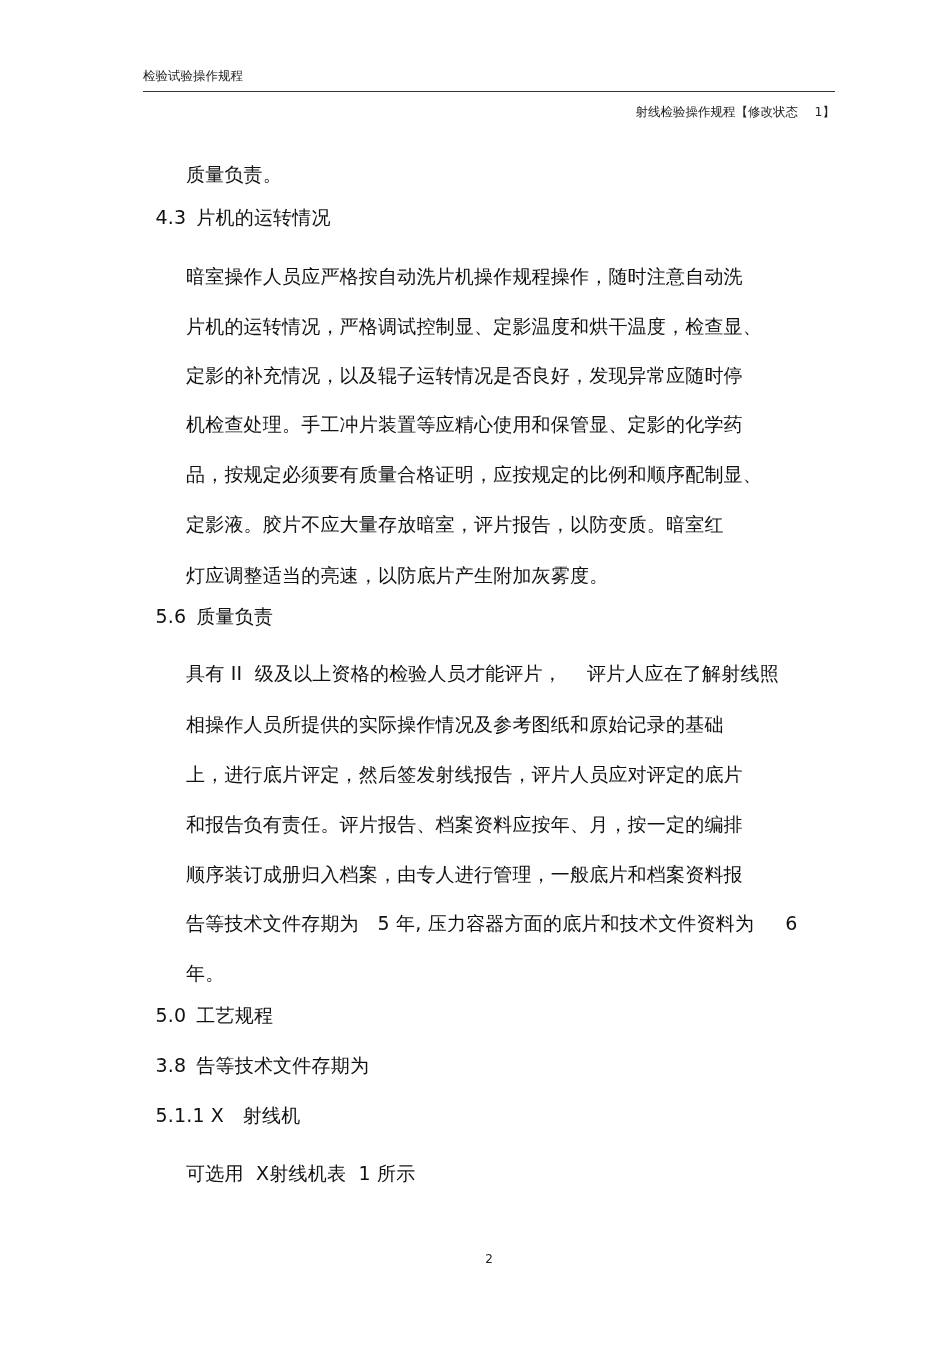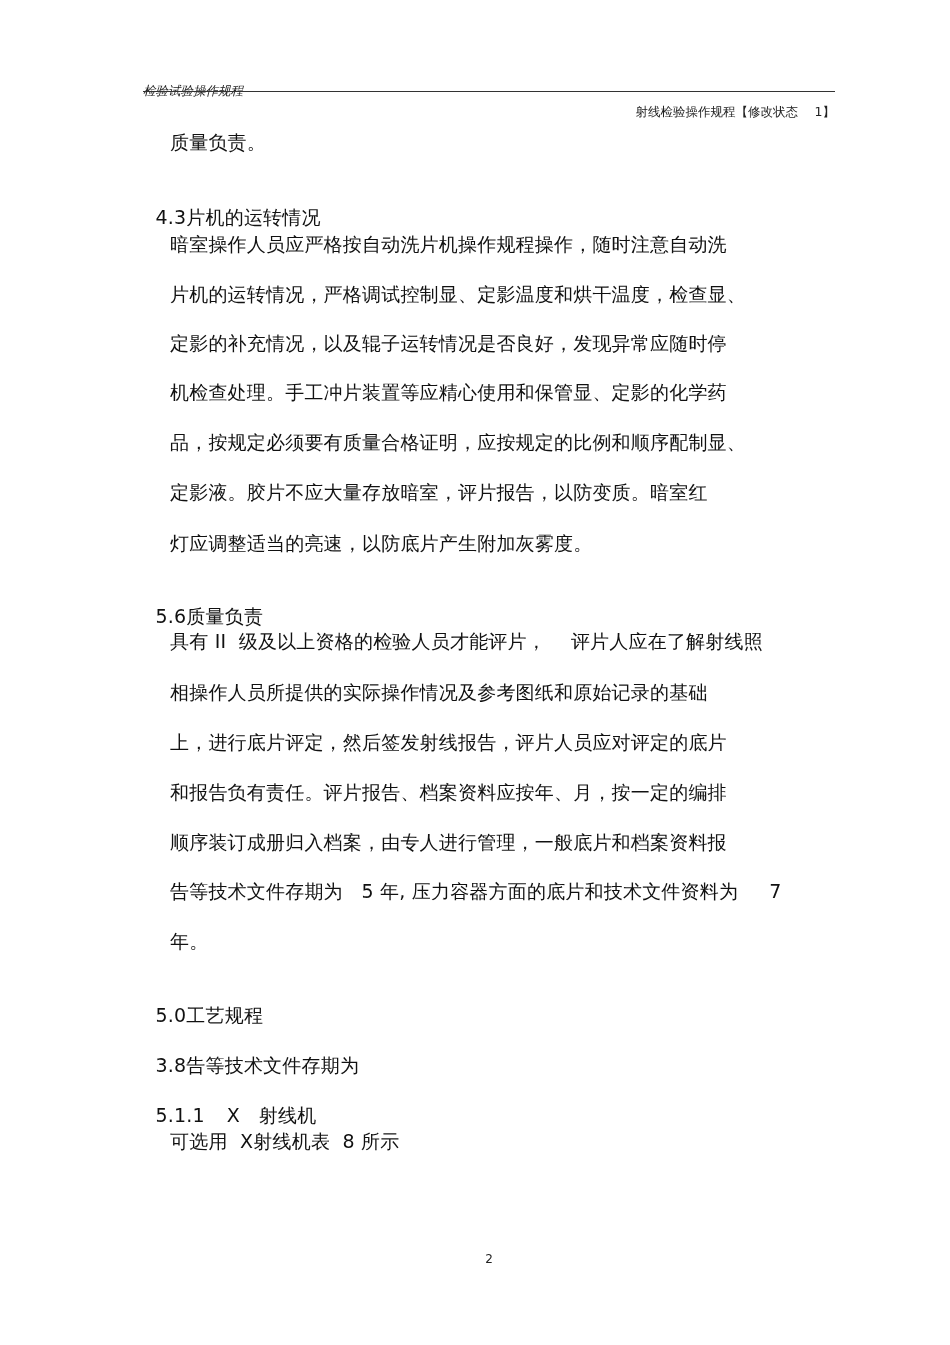--- a/index.html
+++ b/index.html
@@ -5,33 +5,33 @@
     html, body { margin: 0; padding: 0; background: #ffffff; }
     body {
       width: 950px; height: 1345px; position: relative; overflow: hidden;
       font-family: "DejaVu Sans", "Liberation Sans", sans-serif;
       color: #111;
     }
     .header {
       position: absolute; left: 143px; top: 66px; width: 692px; height: 24px;
       font-size: 12.5px; color: #222;
     }
-    .header .left { position: absolute; left: 0; top: 17px; font-style: italic; }
+    .header .left { position: absolute; left: 0; top: 2px; }
     .header .right { position: absolute; right: 0; top: 2px; margin-top: 36px; }
     .header-rule {
       position: absolute; left: 143px; top: 91px; width: 692px; height: 0;
       border-top: 1.5px solid #333;
     }
     .line {
       position: absolute; font-size: 19px; white-space: pre; line-height: 24px;
       letter-spacing: 0.2px;
     }
     .heading { left: 143px; }
-    .body { left: 170px; }
-    .num { display: inline-block; }
+    .body { left: 186px; margin-top: 32px; }
+    .num { display: inline-block; margin-right: 10px; }
     .pagenum {
       position: absolute; left: 0; width: 978px; text-align: center;
       top: 1252px; font-size: 12px; color: #222;
     }
   </style>
 </head>
 <body>
 
 <div class="header">
   <span class="left">检验试验操作规程</span>
@@ -55,28 +55,28 @@
 
 <div class="line heading" style="top:580px">
   <span class="num">5.6</span><span>质量负责</span>
 </div>
 
 <div class="line body" style="top:629px">具有 II  级及以上资格的检验人员才能评片，    评片人应在了解射线照</div>
 <div class="line body" style="top:680px">相操作人员所提供的实际操作情况及参考图纸和原始记录的基础</div>
 <div class="line body" style="top:730px">上，进行底片评定，然后签发射线报告，评片人员应对评定的底片</div>
 <div class="line body" style="top:780px">和报告负有责任。评片报告、档案资料应按年、月，按一定的编排</div>
 <div class="line body" style="top:830px">顺序装订成册归入档案，由专人进行管理，一般底片和档案资料报</div>
-<div class="line body" style="top:879px">告等技术文件存期为   5 年, 压力容器方面的底片和技术文件资料为     7</div>
+<div class="line body" style="top:879px">告等技术文件存期为   5 年, 压力容器方面的底片和技术文件资料为     6</div>
 <div class="line body" style="top:929px">年。</div>
 
 <div class="line heading" style="top:979px">
   <span class="num">5.0</span><span>工艺规程</span>
 </div>
 <div class="line heading" style="top:1029px">
   <span class="num">3.8</span><span>告等技术文件存期为</span>
 </div>
 <div class="line heading" style="top:1079px">
-  <span class="num" style="margin-right:22px">5.1.1</span><span>X   射线机</span>
+  <span class="num" style="margin-right:6px">5.1.1</span><span>X   射线机</span>
 </div>
 
-<div class="line body" style="top:1129px">可选用  X射线机表  8 所示</div>
+<div class="line body" style="top:1129px">可选用  X射线机表  1 所示</div>
 
 <div class="pagenum">2</div>
 
 </body></html>

